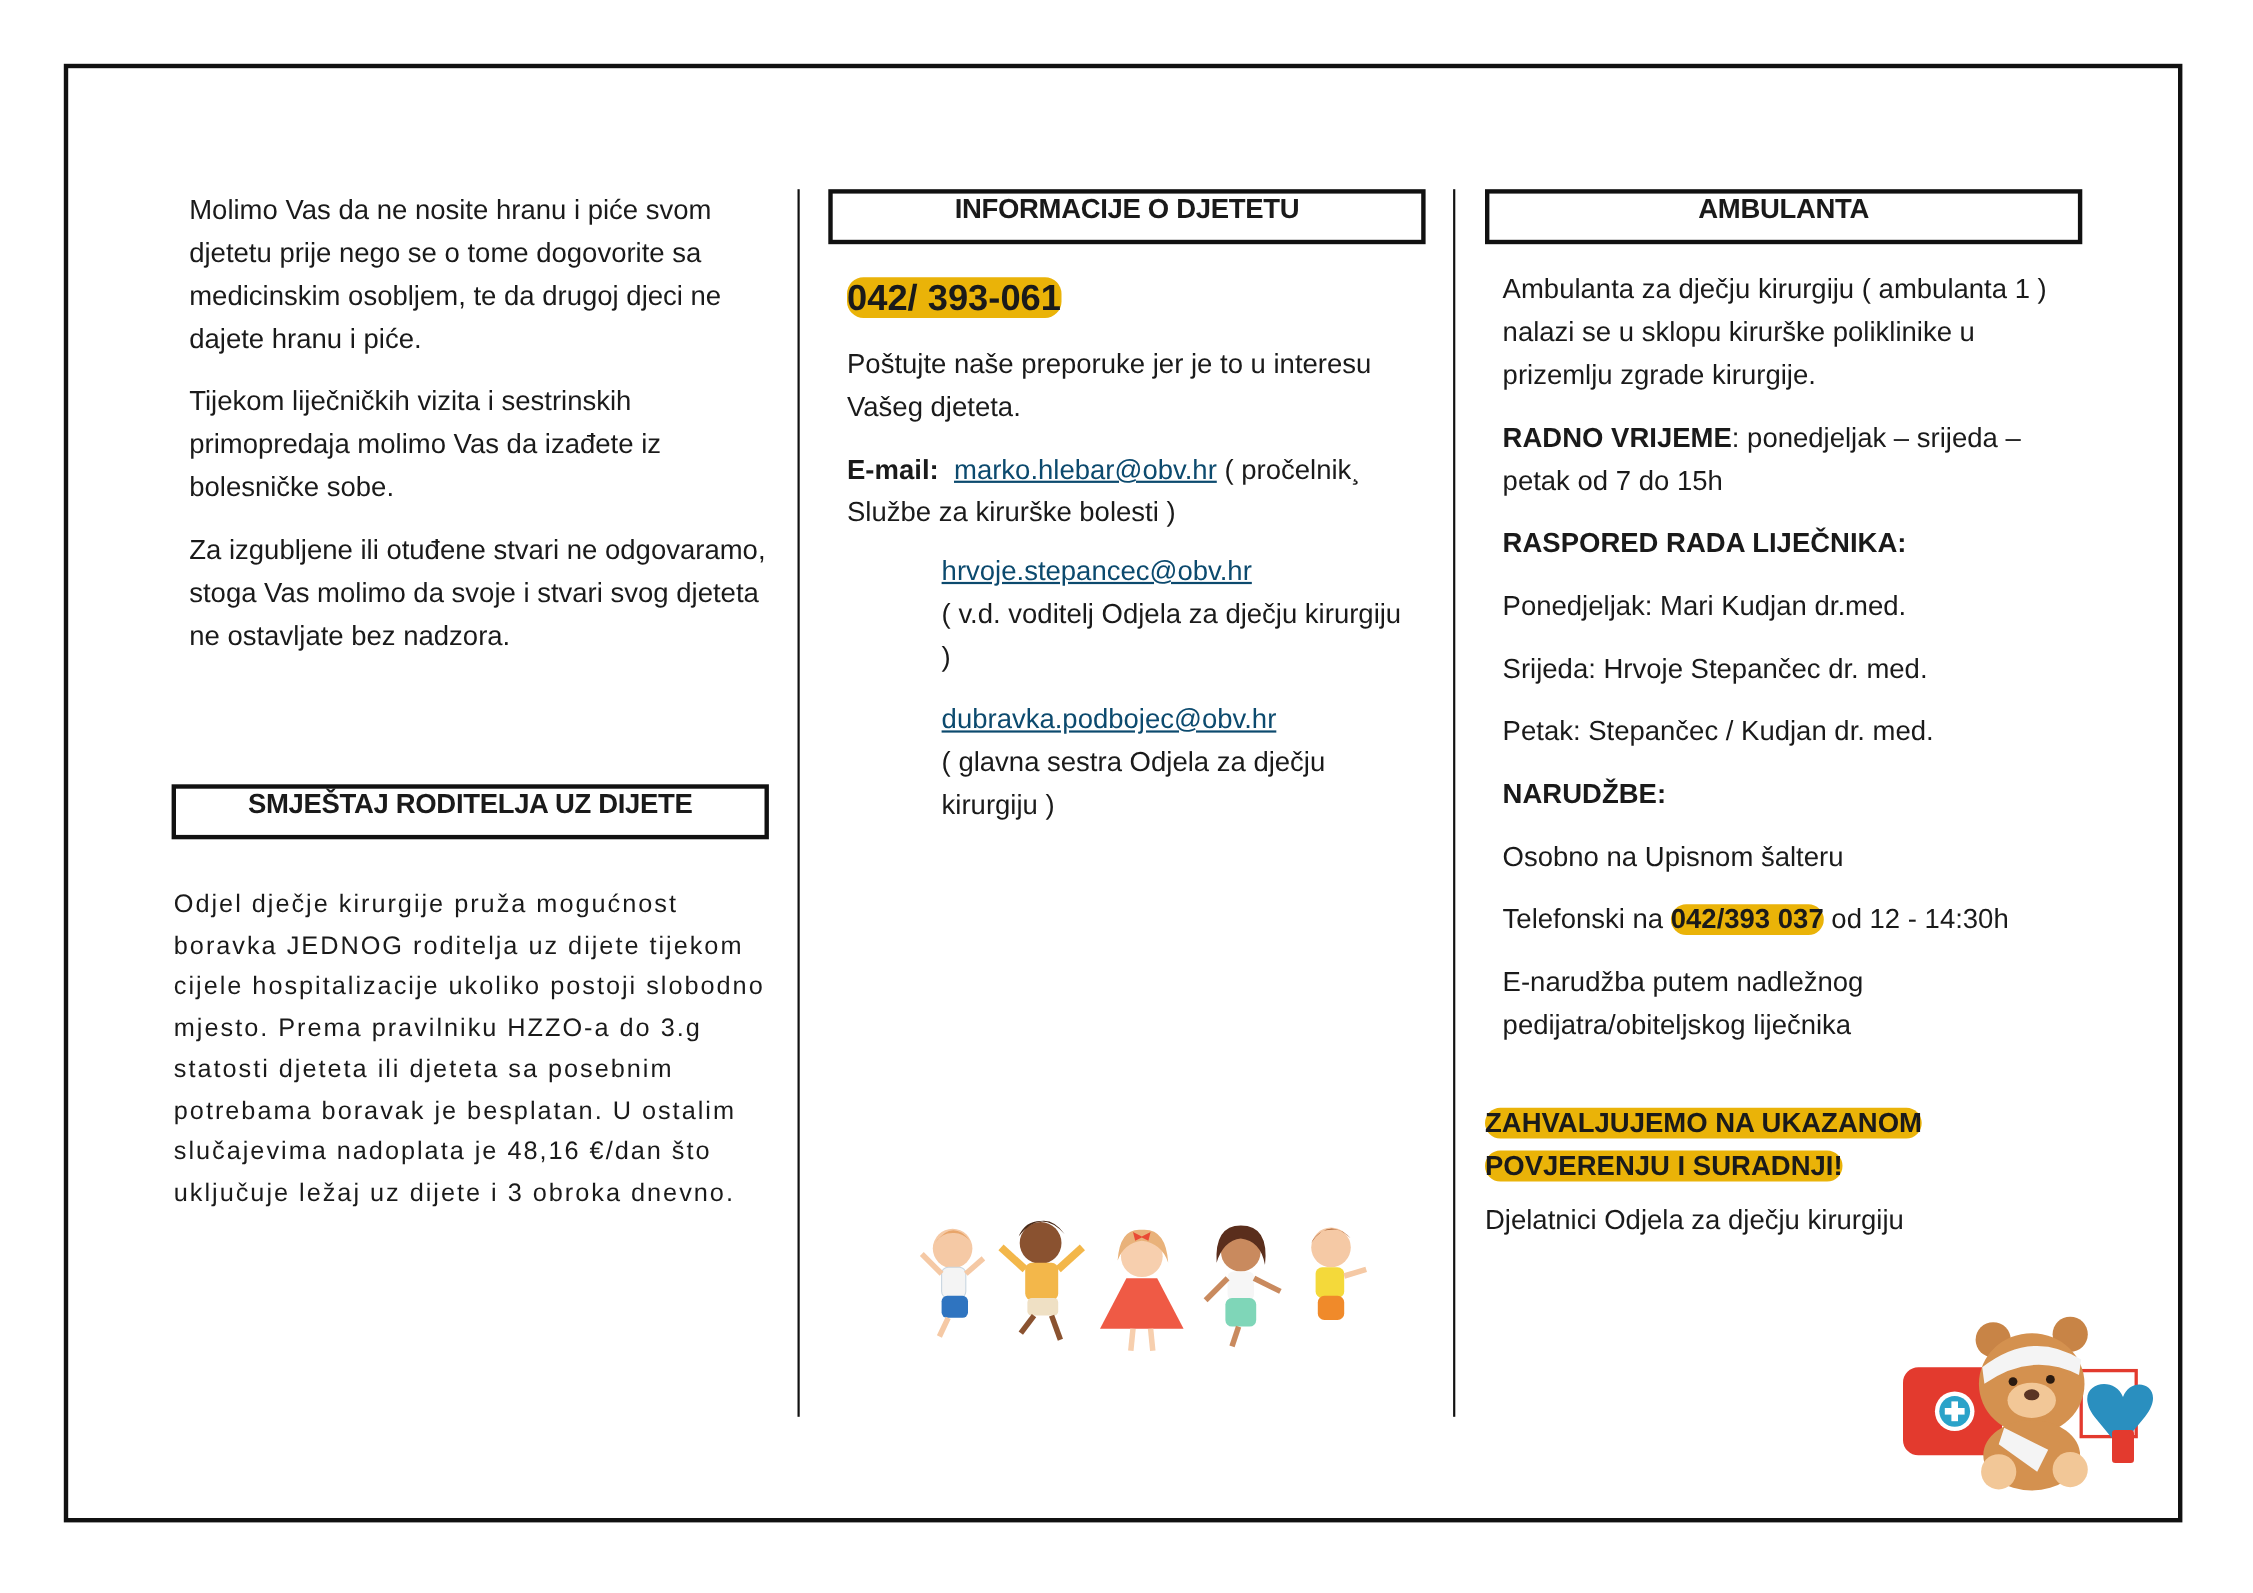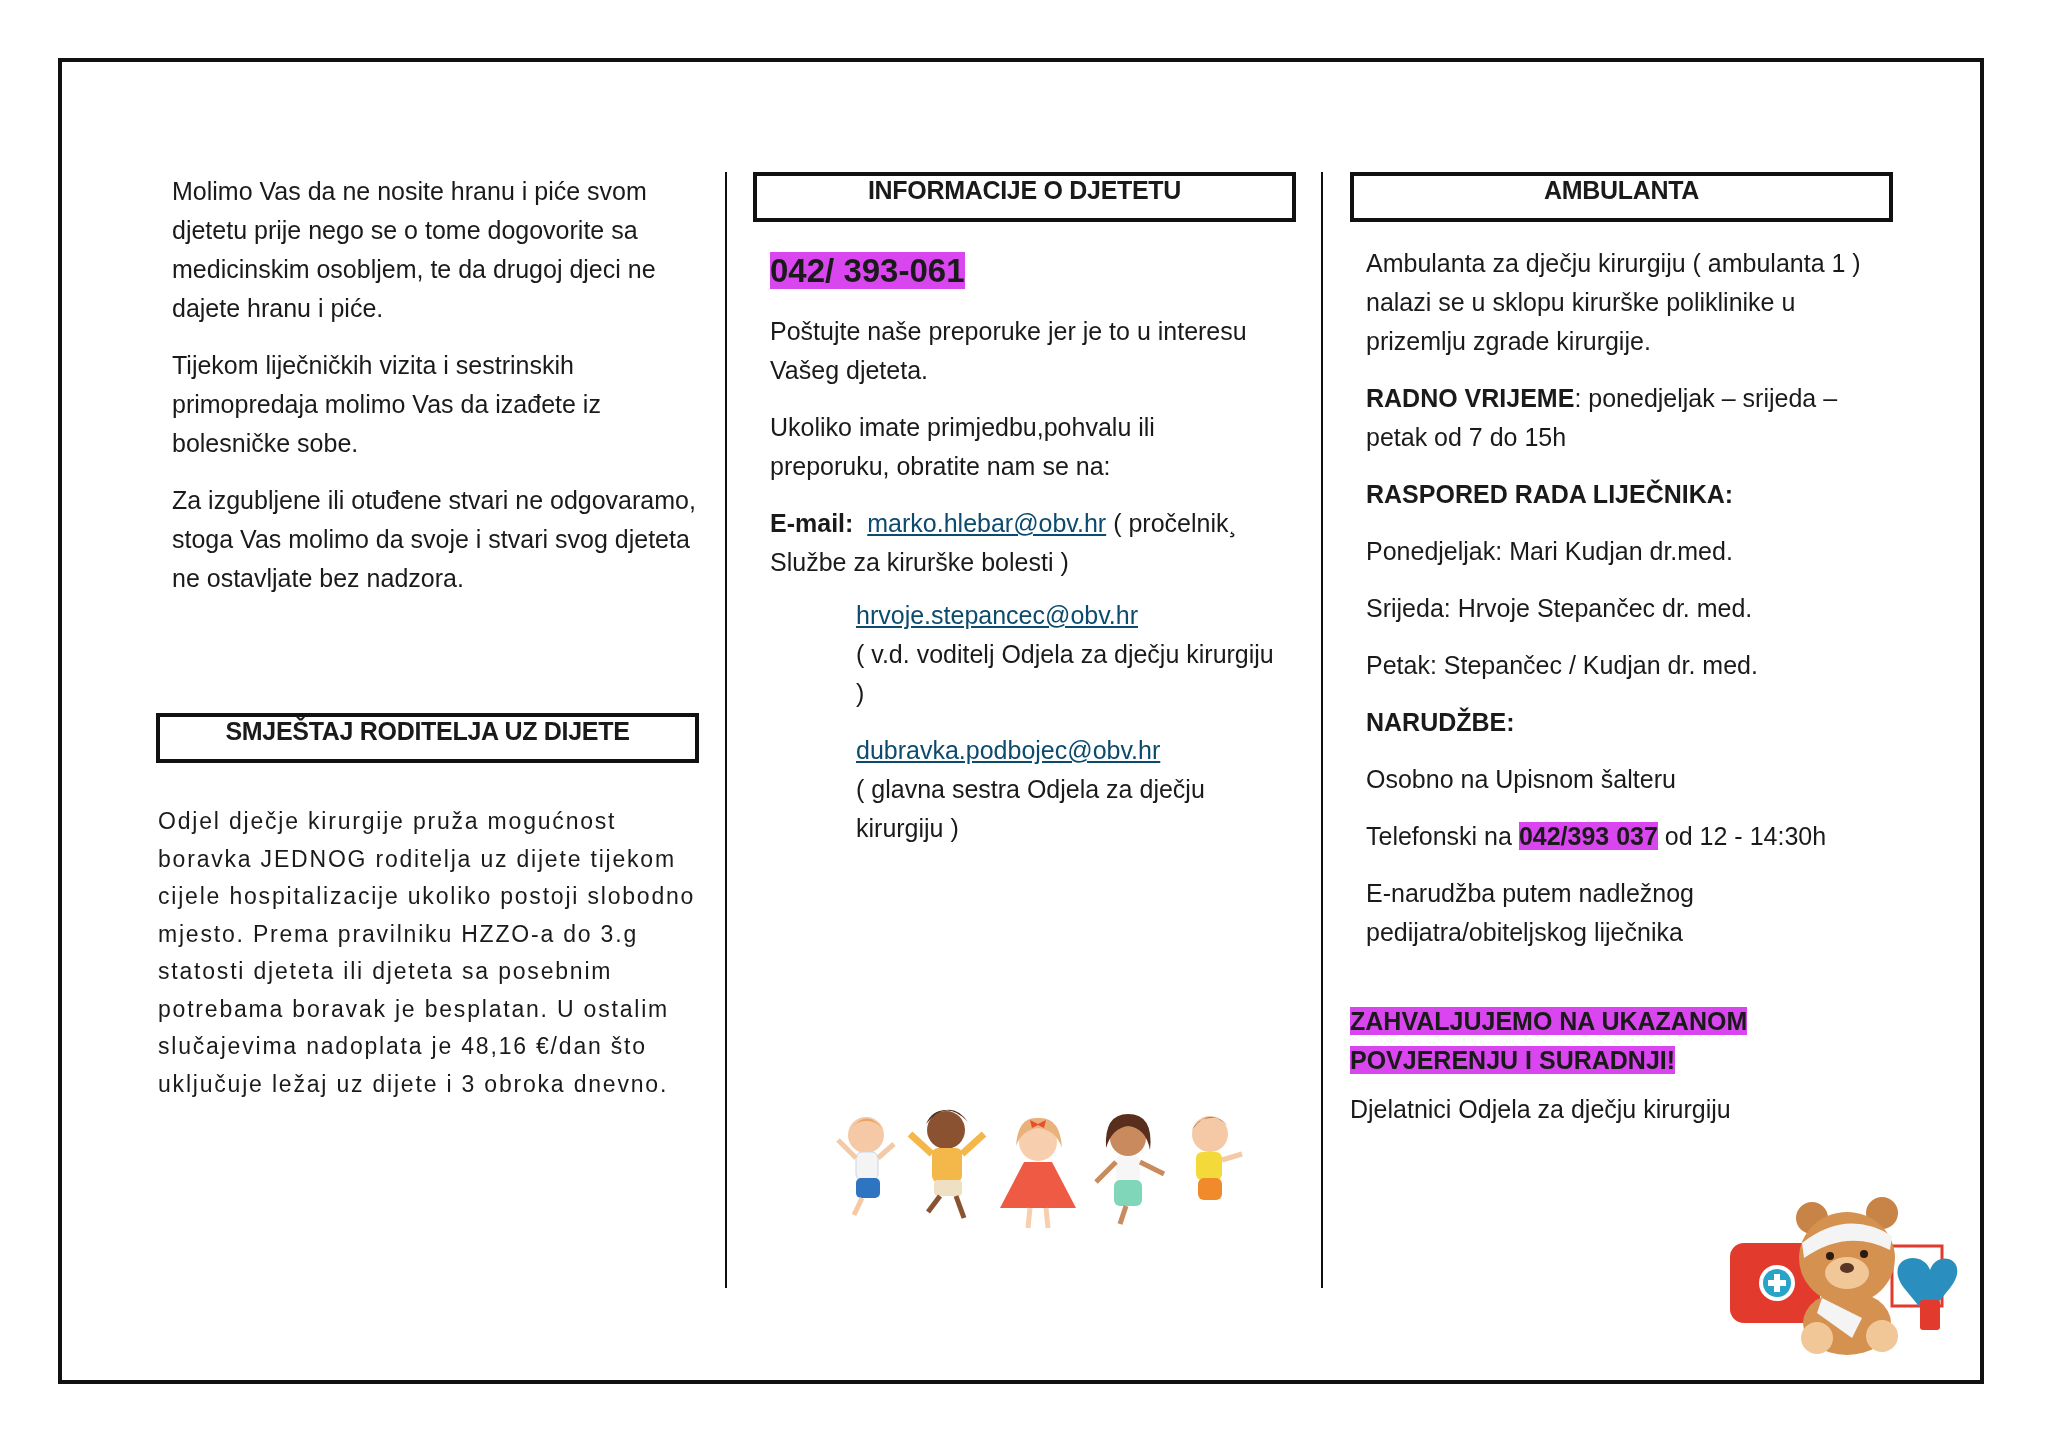--- a/index.html
+++ b/index.html
@@ -7,21 +7,21 @@
          font-family: "Liberation Sans", sans-serif; color: #1a1a1a; }
   .frame { position: absolute; left: 58px; top: 58px; width: 1926px; height: 1326px;
            border: 4px solid #111; box-sizing: border-box; }
   .divider { position: absolute; width: 2px; background: #111; top: 172px; height: 1116px; }
   .col { position: absolute; }
   .p { font-size: 25px; line-height: 39px; margin: 0 0 18px 0; }
   .box { border: 4px solid #111; box-sizing: border-box; height: 50px; display: flex;
          align-items: flex-start; justify-content: center; font-weight: bold; font-size: 25px;
          letter-spacing: -0.3px; }
   .spaced { font-size: 23px; line-height: 37.5px; letter-spacing: 1.8px; }
-  .hl { background: #d946ef; }
+  .hl { background: #eab308; border-radius: 15px; }
   .phone { font-weight: bold; font-size: 33px; }
   .b { font-weight: bold; }
   .mail { color: #0c4a6e; text-decoration: underline; }
   .indent { margin-left: 86px; }
   .center { text-align: left; }
   .thanks { font-weight: bold; font-size: 25px; line-height: 39px; }
   svg { display: block; }
 </style>
 </head>
 <body>
@@ -43,21 +43,20 @@
   <p class="spaced" style="margin:40px 0 0 2px; width:540px;">Odjel dječje kirurgije pruža mogućnost boravka JEDNOG roditelja uz dijete tijekom cijele hospitalizacije ukoliko postoji slobodno mjesto. Prema pravilniku HZZO-a do 3.g statosti djeteta ili djeteta sa posebnim potrebama boravak je besplatan. U ostalim slučajevima nadoplata je 48,16 €/dan što uključuje ležaj uz dijete i 3 obroka dnevno.</p>
 </div>
 
 <div class="col" style="left:753px; top:172px; width:543px;">
   <div class="box">
     <span>INFORMACIJE O DJETETU</span>
   </div>
   <div style="padding-left:17px; padding-top:22px; width:510px;">
     <p style="margin:8px 0 22px 0;"><span class="phone hl">042/ 393-061</span></p>
     <p class="p">Poštujte naše preporuke jer je to u interesu Vašeg djeteta.</p>
-    <p class="p">Ukoliko imate primjedbu,pohvalu ili preporuku, obratite nam se na:</p>
     <div class="p" style="margin-bottom:14px;">
       <span class="b">E-mail:</span>&nbsp;
       <span class="mail">marko.hlebar@obv.hr</span>
       <span>( pročelnik¸ Službe za kirurške bolesti )</span>
     </div>
     <div class="p indent">
       <span class="mail">hrvoje.stepancec@obv.hr</span><br>
       <span>( v.d. voditelj Odjela za dječju kirurgiju )</span>
     </div>
     <div class="p indent">

